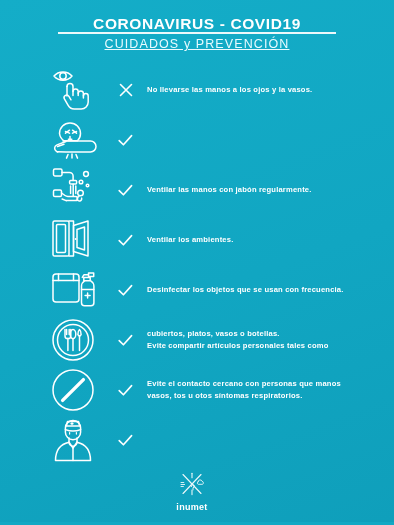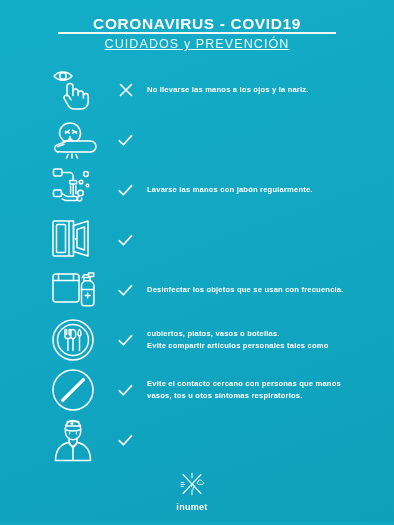--- a/index.html
+++ b/index.html
@@ -150,21 +150,21 @@
           <path d="M28.2 26.5 a2.6 2.6 0 0 1 5.2 0 v4.5"></path>
           <path d="M33.4 29 a2.4 2.4 0 0 1 4.8 0 v6 a7 7 0 0 1 -7 7 h-7 a7 7 0 0 1 -6.2 -3.8 l-3.6 -6.3 a2.6 2.6 0 0 1 4.5 -2.6 l2.1 3.5"></path>
         </svg>
       </div>
       <div class="mark-cell">
         <svg width="14" height="14" viewBox="0 0 14 14" stroke="#ffffff" stroke-width="1.6" stroke-linecap="round">
           <path d="M1.5 1.5 L12.5 12.5 M12.5 1.5 L1.5 12.5"></path>
         </svg>
       </div>
       <div class="text-cell">
-        <span class="line">No llevarse las manos a los ojos y la nariz.</span>
+        <span class="line">No llevarse las manos a los ojos y la vasos.</span>
       </div>
     </div>
 
     <div class="row">
       <div class="icon-cell">
         <svg width="54" height="42" viewBox="0 0 54 42" fill="none" stroke="#ffffff" stroke-width="1.5" stroke-linecap="round" stroke-linejoin="round">
           <path d="M20 4 a10.5 10.5 0 0 1 10.5 10.5 a10.5 10.5 0 0 1 -3 7.3 h-13.5 a10.5 10.5 0 0 1 -4.5 -7.3 A10.5 10.5 0 0 1 20 4 Z"></path>
           <path d="M15.5 12.5 l4 1.6 M19.5 11.2 l-4 3"></path>
           <path d="M26.5 12.5 l-4 1.6 M22.5 11.2 l4 3"></path>
           <path d="M20 17.5 v3 M18.4 20.3 h3.4"></path>
@@ -198,39 +198,42 @@
           <circle cx="30.5" cy="27" r="2.8"></circle>
           <path d="M29 30.5 a2.3 2.3 0 1 0 2.6 1.6"></path>
         </svg>
       </div>
       <div class="mark-cell">
         <svg width="15" height="13" viewBox="0 0 15 13" fill="none" stroke="#ffffff" stroke-width="1.6" stroke-linecap="round" stroke-linejoin="round">
           <path d="M1.2 6.6 L5.4 10.8 L13.6 1.6"></path>
         </svg>
       </div>
       <div class="text-cell">
-        <span class="line">Lavarse las manos con jabón regularmente.</span>
+        <span class="line">Ventilar las manos con jabón regularmente.</span>
       </div>
     </div>
 
     <div class="row">
       <div class="icon-cell">
         <svg width="44" height="44" viewBox="0 0 44 44" fill="none" stroke="#ffffff" stroke-width="1.5" stroke-linecap="round" stroke-linejoin="round">
           <rect x="3" y="3" width="16" height="35" rx="1.6"></rect>
           <rect x="6.5" y="6.5" width="9" height="28" rx="1"></rect>
           <path d="M19 3 h4.5 v35 H19"></path>
           <path d="M23.5 7.5 L38 3 v35 l-14.5 -4.5 Z"></path>
           <path d="M27 11.5 L34.5 9 v23 L27 29.5 Z"></path>
           <circle cx="25.6" cy="21" r="0.9" fill="#ffffff" stroke="none"></circle>
         </svg>
       </div>
       <div class="mark-cell">
         <svg width="15" height="13" viewBox="0 0 15 13" fill="none" stroke="#ffffff" stroke-width="1.6" stroke-linecap="round" stroke-linejoin="round">
           <path d="M1.2 6.6 L5.4 10.8 L13.6 1.6"></path>
         </svg>
+      </div>
+      <div class="text-cell">
+        <span class="line">Ventilar los ambientes.</span>
       </div>
     </div>
 
     <div class="row">
       <div class="icon-cell">
         <svg width="50" height="44" viewBox="0 0 50 44" fill="none" stroke="#ffffff" stroke-width="1.5" stroke-linecap="round" stroke-linejoin="round">
           <rect x="3" y="6" width="26" height="28" rx="3"></rect>
           <path d="M3 12.5 h26"></path>
           <path d="M8.5 6 v6.5 M23.5 6 v6.5"></path>
           <path d="M38.5 5 h5.2 v3.6 h-5.2 z"></path>

